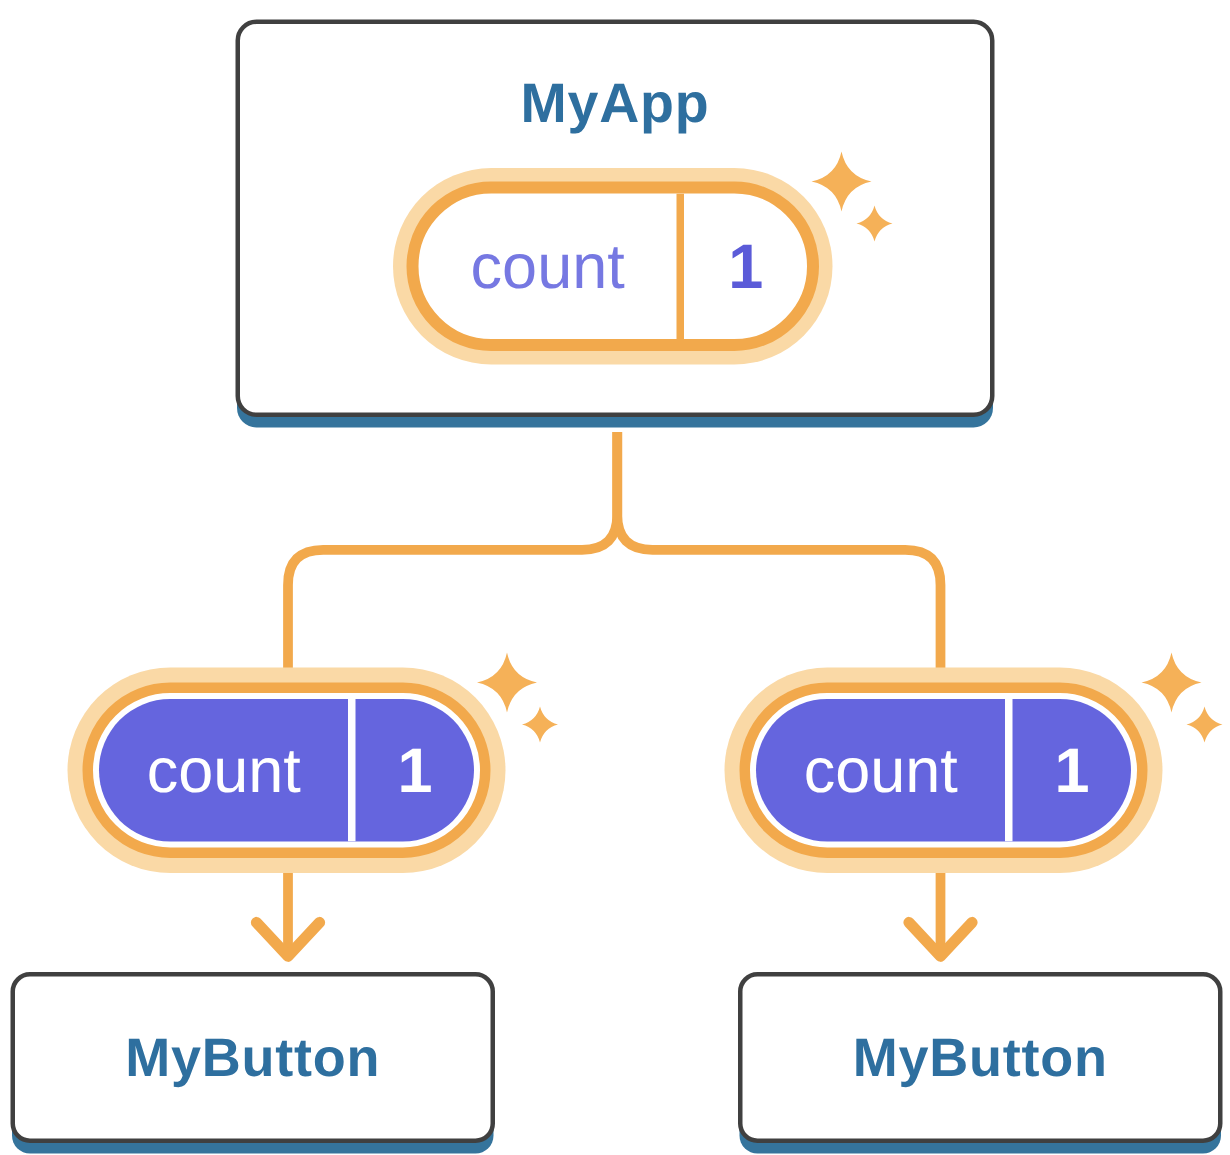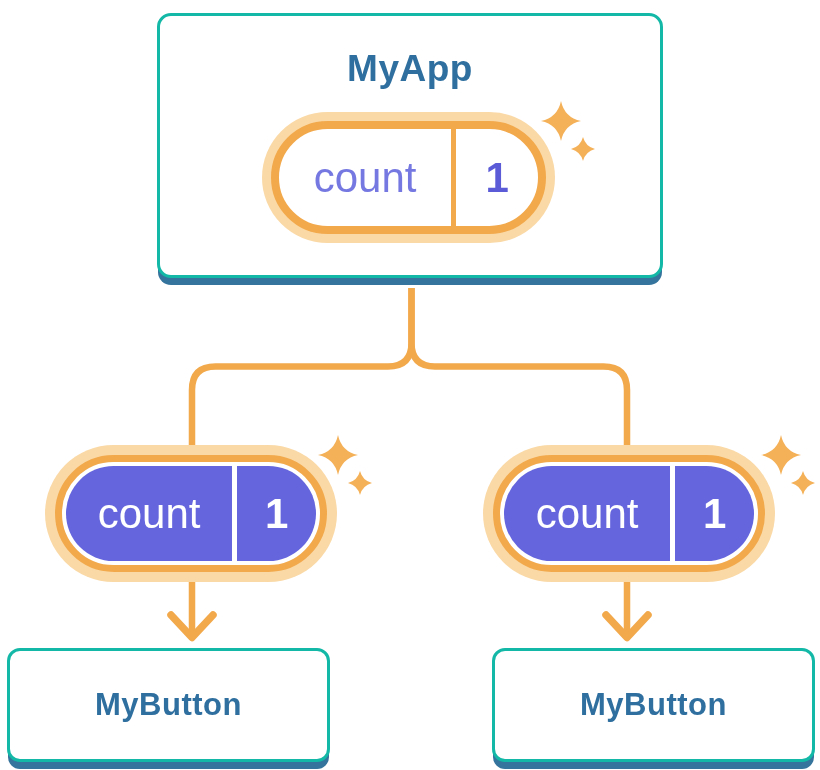--- a/index.html
+++ b/index.html
@@ -17,21 +17,21 @@
   
   .connectors { position: absolute; left: 0; top: 0; z-index: 1; }
   .branch   { fill: none; stroke: #F2A94C; stroke-width: 6.5px; }
   .arrowhead{ fill: none; stroke: #F2A94C; stroke-width: 7.5px;
               stroke-linecap: round; stroke-linejoin: round; }
 
   
   .card {
     position: absolute;
     background: #ffffff;
-    border: 3px solid #14b8a6;
+    border: 3px solid #404040;
     box-shadow: 0 8px 0 -1px #35749C;
     z-index: 2;
   }
   .root-card {
     left: 157px; top: 13px;
     width: 506px; height: 265px;
     border-radius: 14px;
   }
   .card-title {
     margin-top: 32px;
@@ -42,21 +42,21 @@
     color: #2E6F9F;
   }
   .child-card {
     width: 323px; height: 114px;
     border-radius: 13px;
     display: flex; align-items: center; justify-content: center;
   }
   .child-card-left  { left: 7px;   top: 648px; }
   .child-card-right { left: 492px; top: 648px; }
   .child-label {
-    font-size: 31px;
+    font-size: 36px;
     font-weight: 700;
     letter-spacing: 0.5px;
     color: #2E6F9F;
   }
 
   
   .pill {
     position: absolute;
     border-radius: 999px;
     background: #FAD9A6;      

